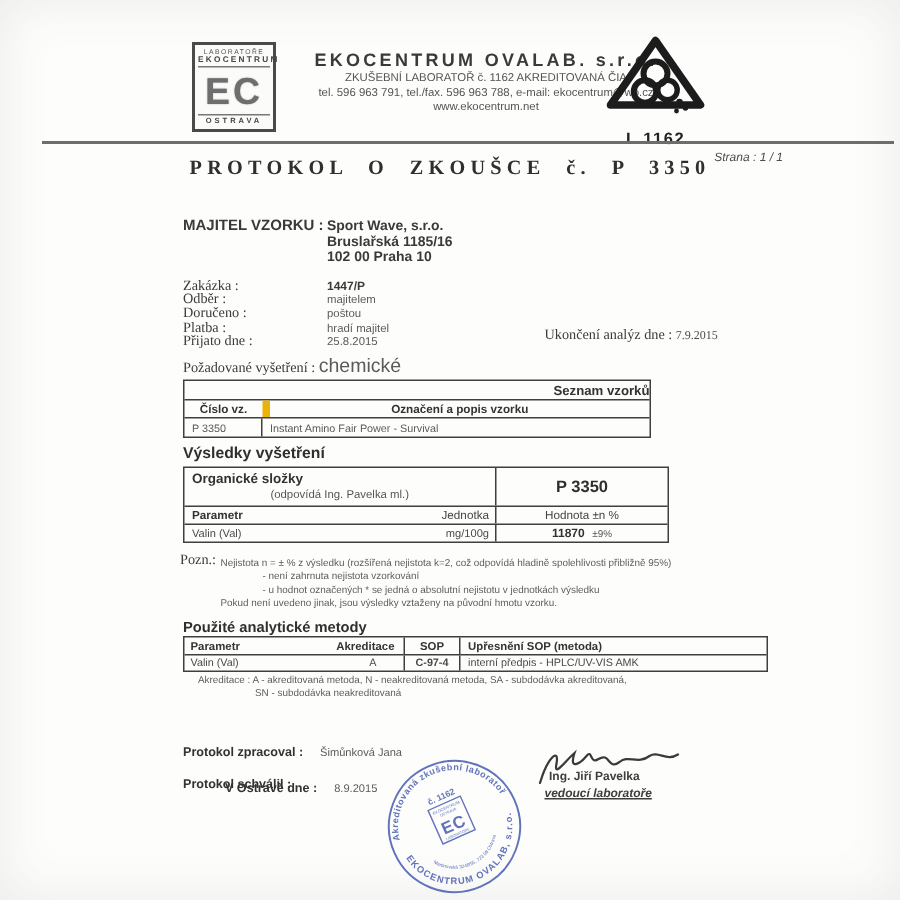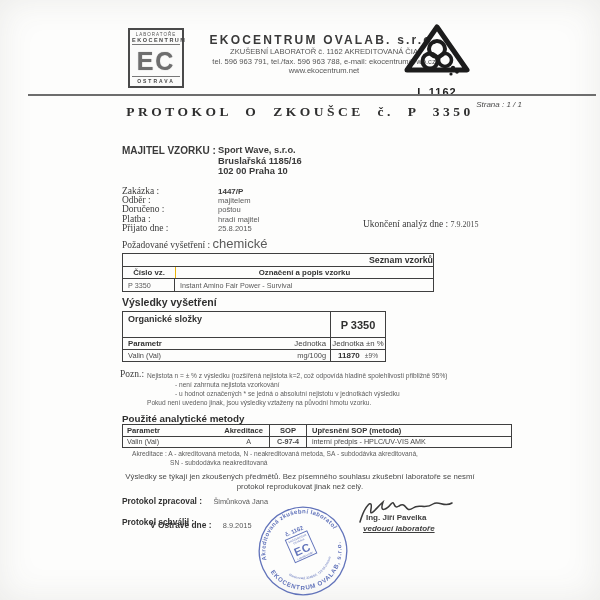--- a/index.html
+++ b/index.html
@@ -39,27 +39,27 @@
   .order-row:first-child .order-value{font-weight:bold;font-size:8px;color:#3a3a3a;}
   .ukonceni{left:363px;top:219px;font-size:9.5px;color:#3a3a3a;}
   .ukonceni .val{font-size:8px;font-family:Liberation Serif, serif;color:#4a4a4a;}
   .pozadovane{left:122px;top:236px;font-size:9.5px;color:#3a3a3a;}
   .pozadovane .val{font-size:13px;font-family:"Liberation Sans",sans-serif;color:#5a5a5a;}
   
   .tbl{border:1.5px solid #3f3f3f;box-sizing:border-box;background:#fdfdfc;}
   .seznam{left:122px;top:253px;width:312px;}
   .seznam .t-title{font-size:8.8px;font-weight:bold;padding:1px 0 1px 5px;border-bottom:1.5px solid #3f3f3f;color:#333;text-align:right;}
   .seznam .t-head{display:flex;border-bottom:1px solid #3f3f3f;font-size:7.8px;font-weight:bold;color:#333;}
-  .seznam .t-head .c1{width:52px;text-align:center;border-right:1px solid #eab308;padding:1px 0;}
+  .seznam .t-head .c1{width:52px;text-align:center;border-right:5px solid #eab308;padding:1px 0;}
   .seznam .t-head .c2{flex:1;text-align:center;padding:1px 0;}
   .seznam .t-row{display:flex;font-size:7.2px;color:#5a5a5a;}
   .seznam .t-row .c1{width:52px;border-right:1px solid #3f3f3f;padding:1.5px 0 1.5px 5px;box-sizing:border-box;}
   .seznam .t-row .c2{flex:1;padding:1.5px 0 1.5px 5px;}
   .results-heading{left:122px;top:296px;font-size:10.5px;font-weight:bold;color:#2f2f2f;}
-  .results{left:122px;top:311px;width:264px;}
+  .results{left:122px;top:311px;width:324px;}
   .results .r1{display:flex;height:25px;}
   .results .r1 .ca{width:208px;border-right:1px solid #3f3f3f;box-sizing:border-box;}
   .results .r1 .ca .g1{font-size:9px;font-weight:bold;padding:2px 0 0 5px;color:#333;}
   .results .r1 .ca .g2{font-size:7.6px;text-align:center;color:#555;padding-top:1px;}
   .results .r1 .cb{flex:1;display:flex;align-items:center;justify-content:center;font-size:11px;font-weight:bold;color:#2f2f2f;}
   .results .rh{display:flex;border-top:1.5px solid #3f3f3f;height:11px;align-items:center;font-size:7.8px;}
   .results .rh .ca{width:208px;display:flex;justify-content:space-between;padding:0 4px 0 5px;box-sizing:border-box;
                    border-right:1px solid #3f3f3f;align-self:stretch;align-items:center;font-weight:bold;color:#333;}
   .results .rh .ca .unit-h{font-weight:normal;color:#444;}
   .results .rh .cb{flex:1;text-align:center;color:#444;}
@@ -185,29 +185,30 @@
       <div class="c2">Instant Amino Fair Power - Survival</div>
     </div>
   </div>
 
   <div class="abs results-heading">Výsledky vyšetření</div>
 
   <div class="abs tbl results">
     <div class="r1">
       <div class="ca">
         <div class="g1">Organické složky</div>
+        <div class="g2">(odpovídá Ing. Pavelka ml.)</div>
       </div>
       <div class="cb">P 3350</div>
     </div>
     <div class="rh">
       <div class="ca">
         <span>Parametr</span>
         <span class="unit-h">Jednotka</span>
       </div>
-      <div class="cb">Jednotka ±n %</div>
+      <div class="cb">Hodnota ±n %</div>
     </div>
     <div class="rd">
       <div class="ca">
         <span>Valin (Val)</span>
         <span>mg/100g</span>
       </div>
       <div class="cb">
         <span class="num">11870</span>
         <span class="unc">±9%</span>
       </div>
@@ -240,24 +241,20 @@
       <div class="c2">C-97-4</div>
       <div class="c3">interní předpis - HPLC/UV-VIS AMK</div>
     </div>
   </div>
 
   <div class="abs akr-legend">
     <div>Akreditace : A - akreditovaná metoda,   N - neakreditovaná metoda,   SA - subdodávka akreditovaná,</div>
     <div class="ind">SN - subdodávka neakreditovaná</div>
   </div>
 
-  <div class="abs disclaimer">
-    <div>Výsledky se týkají jen zkoušených předmětů. Bez písemného souhlasu zkušební laboratoře se nesmí</div>
-    <div>protokol reprodukovat jinak než celý.</div>
-  </div>
 
   <div class="abs f-row" style="top:496px;">
     <span>Protokol zpracoval :</span>
     <span class="val">Šimůnková Jana</span>
   </div>
   <div class="abs f-row" style="top:517px;">
     <span>Protokol schválil :</span>
   </div>
   <div class="abs f-row" style="top:520px;margin-left:28px;">
     <span>V Ostravě dne :</span>

